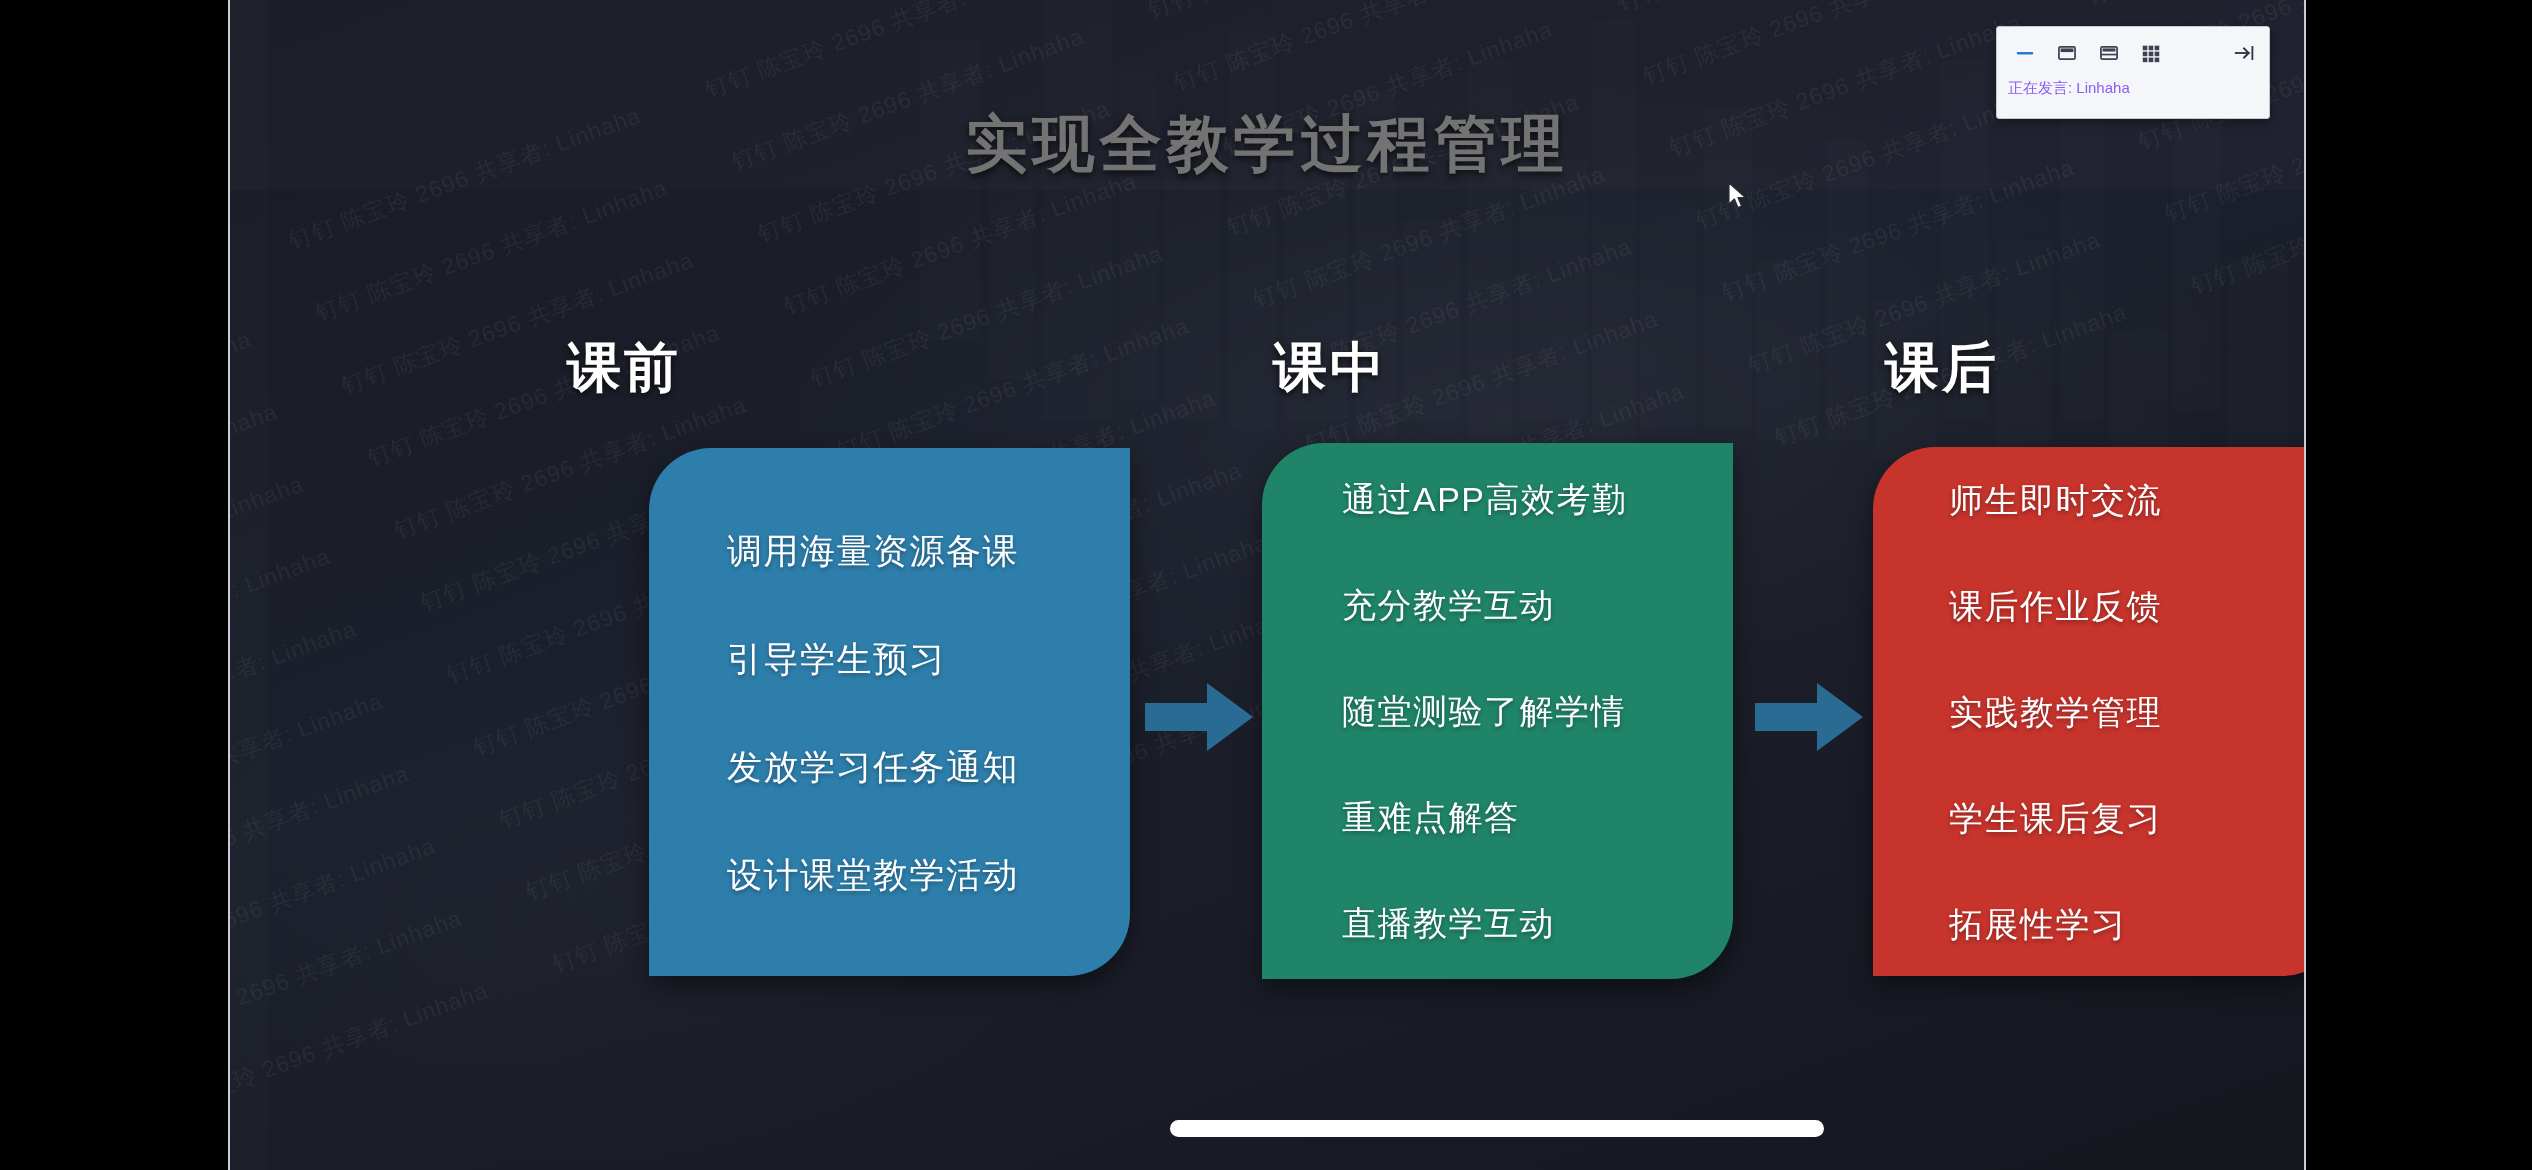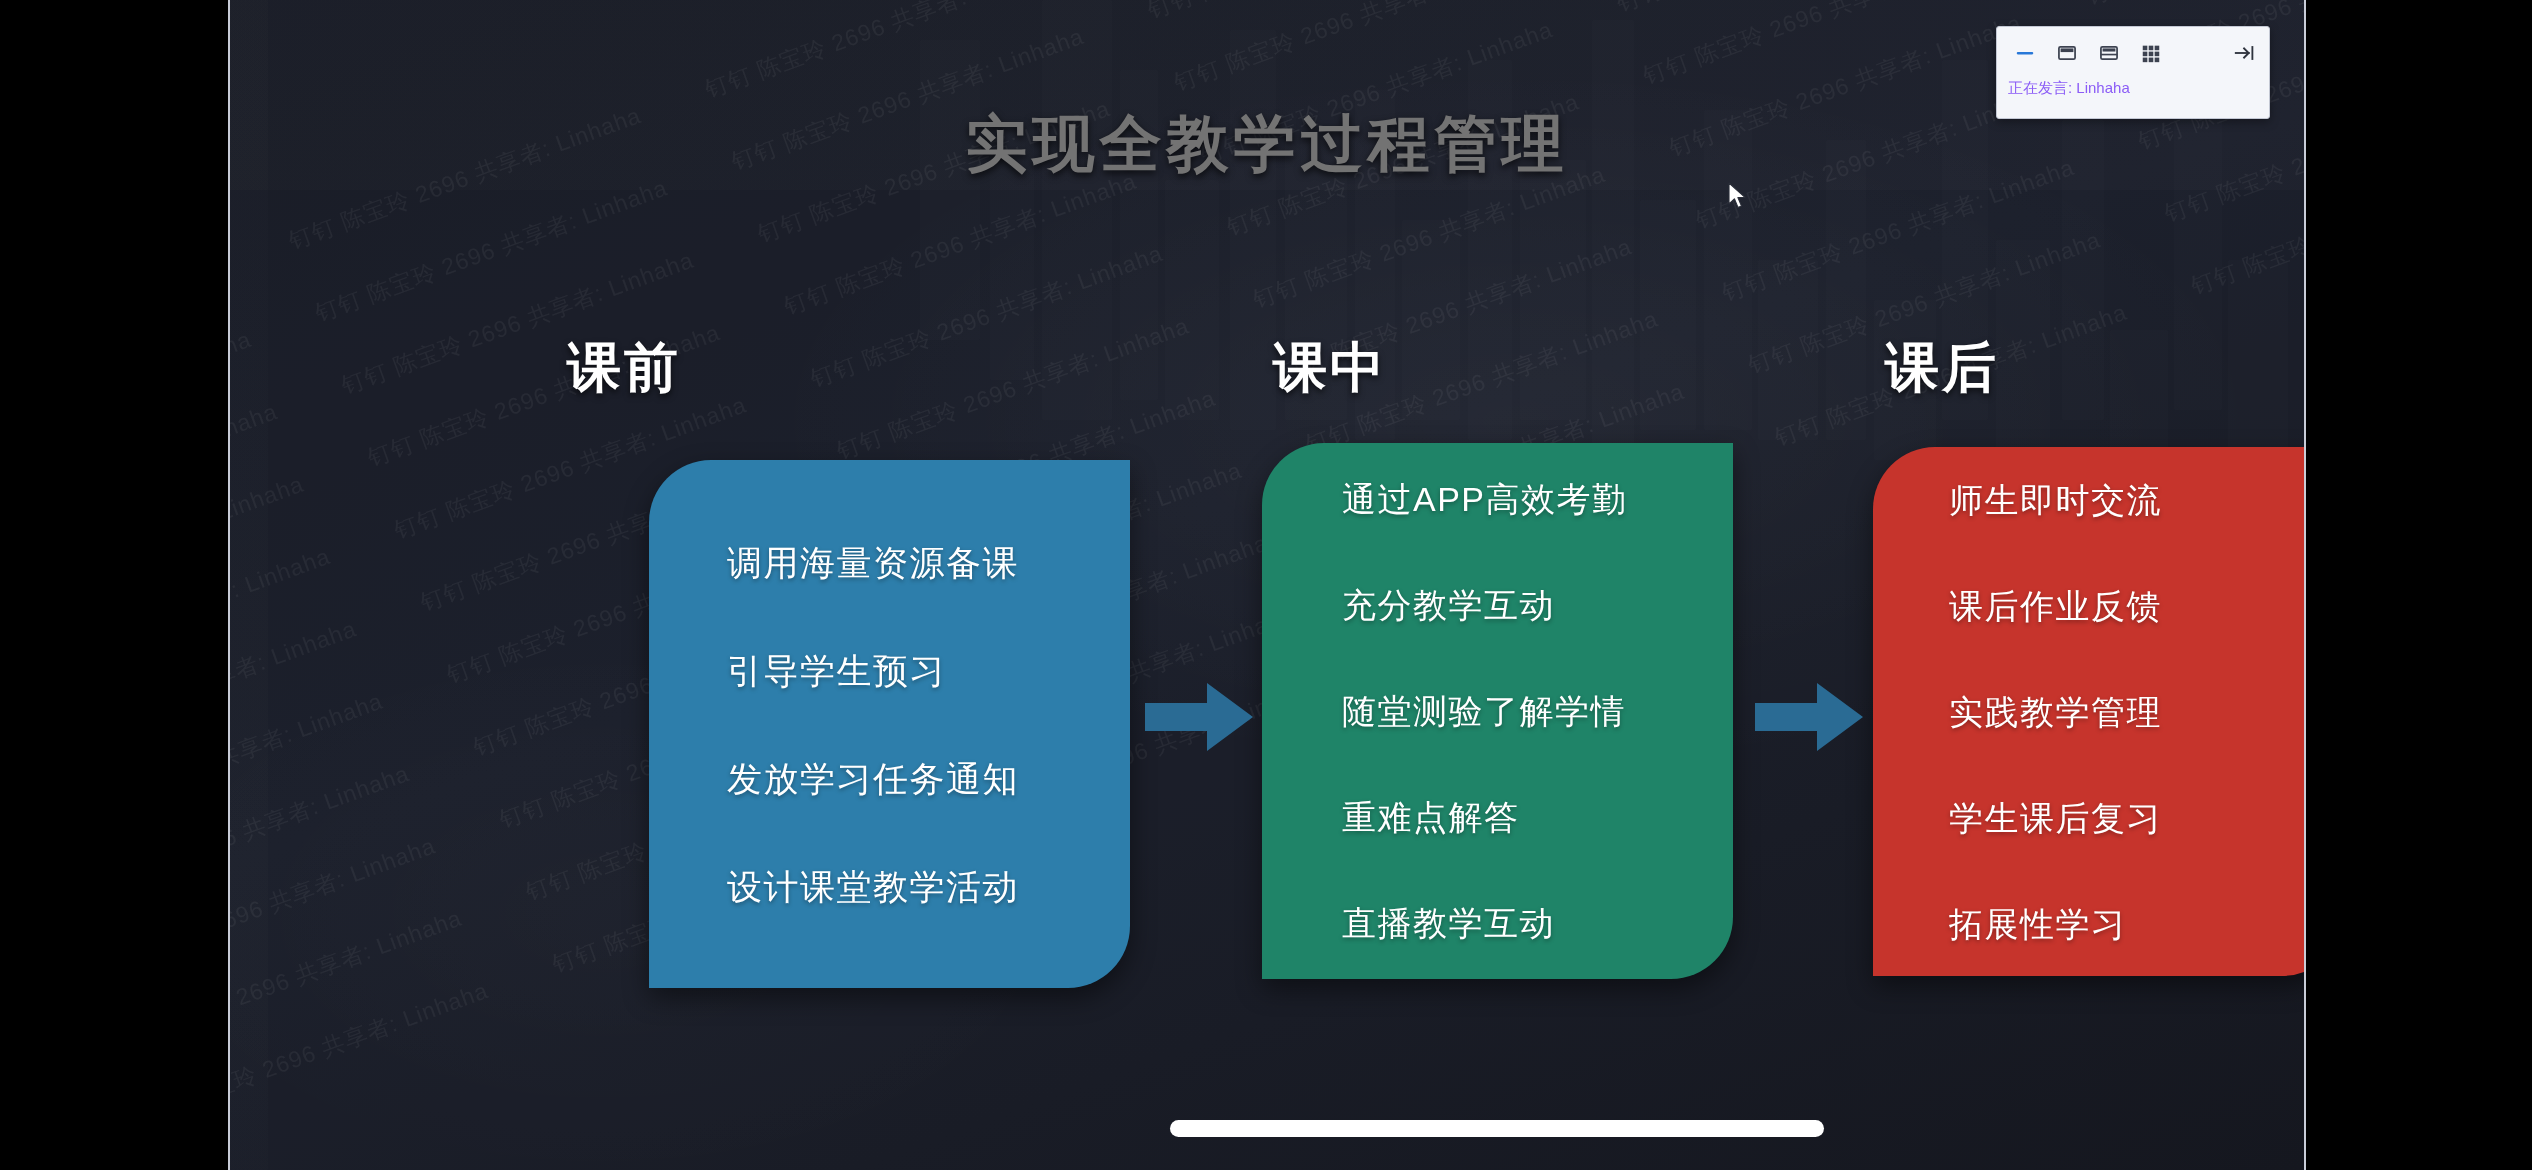--- a/index.html
+++ b/index.html
@@ -97,21 +97,20 @@
     letter-spacing:1.5px;
     text-shadow:0 2px 4px rgba(0,0,0,.35);
     white-space:nowrap;
   }
 
   #card-pre{
     left:419px;top:448px;width:481px;height:528px;
     background:#2d7eab;
     padding:0 0 0 78px;
     gap:73px;
-    margin-top:12px;
   }
   #card-mid{
     left:1032px;top:443px;width:471px;height:536px;
     background:#1f8468;
     padding:0 0 0 80px;
     gap:72px;
   }
   #card-post{
     left:1643px;top:447px;width:471px;height:529px;
     background:#c6342c;

